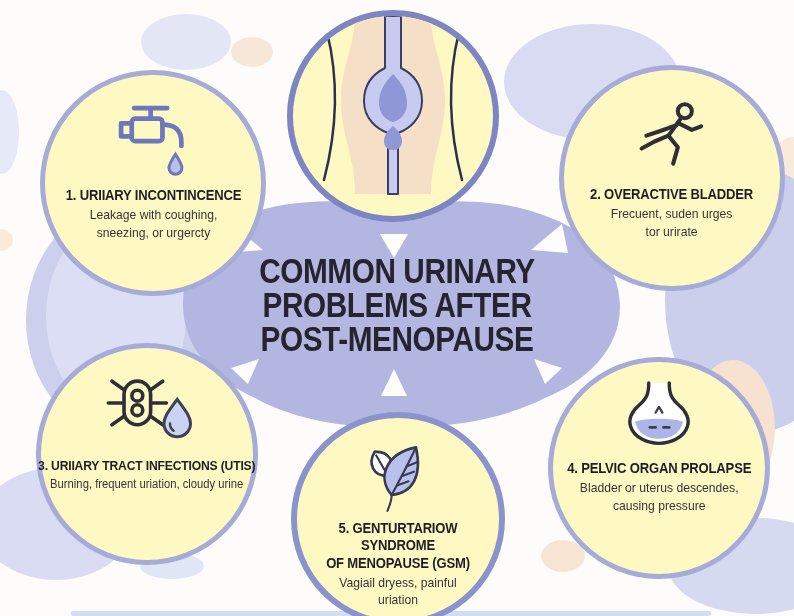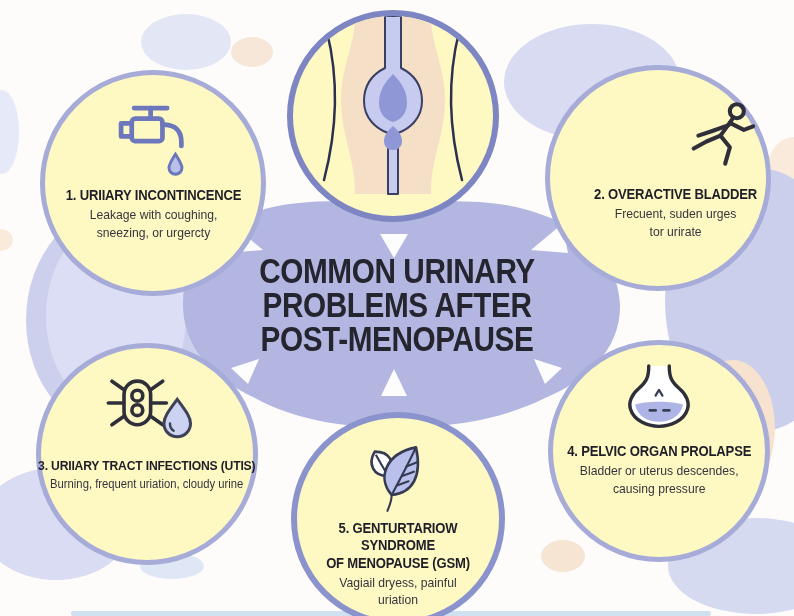--- a/index.html
+++ b/index.html
@@ -109,21 +109,21 @@
       </g>
       <path d="M57 45 C 53.5 50.5 51.5 53.5 51.5 56.5 A 5.5 5.5 0 0 0 62.5 56.5 C 62.5 53.5 60.5 50.5 57 45 Z" fill="#b9c0ea" stroke="#6d77bb" stroke-width="2.5"></path>
     </svg>
     <div class="txt" style="margin-top:8px;">
       <div class="item-heading">1. URIIARY INCONTINCENCE</div>
       <div class="item-desc">Leakage with coughing,
 sneezing, or urgercty</div>
     </div>
   </div>
 
-  <div class="circle side" style="left:545px;top:65px;width:226px;height:226px;padding-top:30px;align-items:flex-end;">
+  <div class="circle side" style="left:559px;top:65px;width:226px;height:226px;padding-top:30px;">
     <svg class="icon-wrap" width="84" height="76" viewBox="0 0 72 64">
       <g fill="none" stroke="#2f2f3a" stroke-width="3.5" stroke-linecap="round" stroke-linejoin="round">
         <circle cx="47" cy="9" r="6"></circle>
         <path d="M43 16 L33 30"></path>
         <path d="M41 19 L53 25 L61 22"></path>
         <path d="M40 21 L26 26 L14 30"></path>
         <path d="M33 30 L41 40 L37 54"></path>
         <path d="M33 30 L21 35 L10 41"></path>
       </g>
     </svg>
@@ -149,21 +149,21 @@
       </g>
       <path d="M68 24 C 61 33.5 57 38.5 57 44 A 11 11 0 0 0 79 44 C 79 38.5 75 33.5 68 24 Z" fill="#ccd2f2" stroke="#3d4258" stroke-width="2.5"></path>
       <path d="M62 44 a 7 7 0 0 0 3 6" fill="none" stroke="#3d4258" stroke-width="2" stroke-linecap="round"></path>
     </svg>
     <div class="txt" style="margin-top:10px;">
       <div class="item-heading nowrap">3. URIIARY TRACT INFECTIONS (UTIS)</div>
       <div class="item-desc nowrap">Burning, frequent uriation, cloudy urine</div>
     </div>
   </div>
 
-  <div class="circle side" style="left:548px;top:340px;width:222px;height:222px;padding-top:18px;">
+  <div class="circle side" style="left:548px;top:357px;width:222px;height:222px;padding-top:18px;">
     <svg class="icon-wrap" width="82" height="72" viewBox="0 0 72 62">
       <path d="M27 2 C 27 12 25 16 18 22 C 12 27 9 34 11 40 C 14 50 26 55 36 55 C 46 55 58 50 61 40 C 63 34 60 27 54 22 C 47 16 45 12 45 2" fill="#ffffff" stroke="#2f2f3a" stroke-width="3" stroke-linecap="round" stroke-linejoin="round"></path>
       <path d="M15 36 C 22 32.5 50 32.5 57 36 C 55 46 46 51 36 51 C 26 51 17 46 15 36 Z" fill="#aeb5e6"></path>
       <path d="M28 41 h 5 M 40 41 h 5" stroke="#3a3f55" stroke-width="2.5" stroke-linecap="round"></path>
       <path d="M33 28 L 36 23 L 39 28" fill="none" stroke="#3a3f55" stroke-width="2" stroke-linecap="round" stroke-linejoin="round"></path>
     </svg>
     <div class="txt" style="margin-top:8px;">
       <div class="item-heading">4. PELVIC ORGAN PROLAPSE</div>
       <div class="item-desc">Bladder or uterus descendes,
 causing pressure</div>

